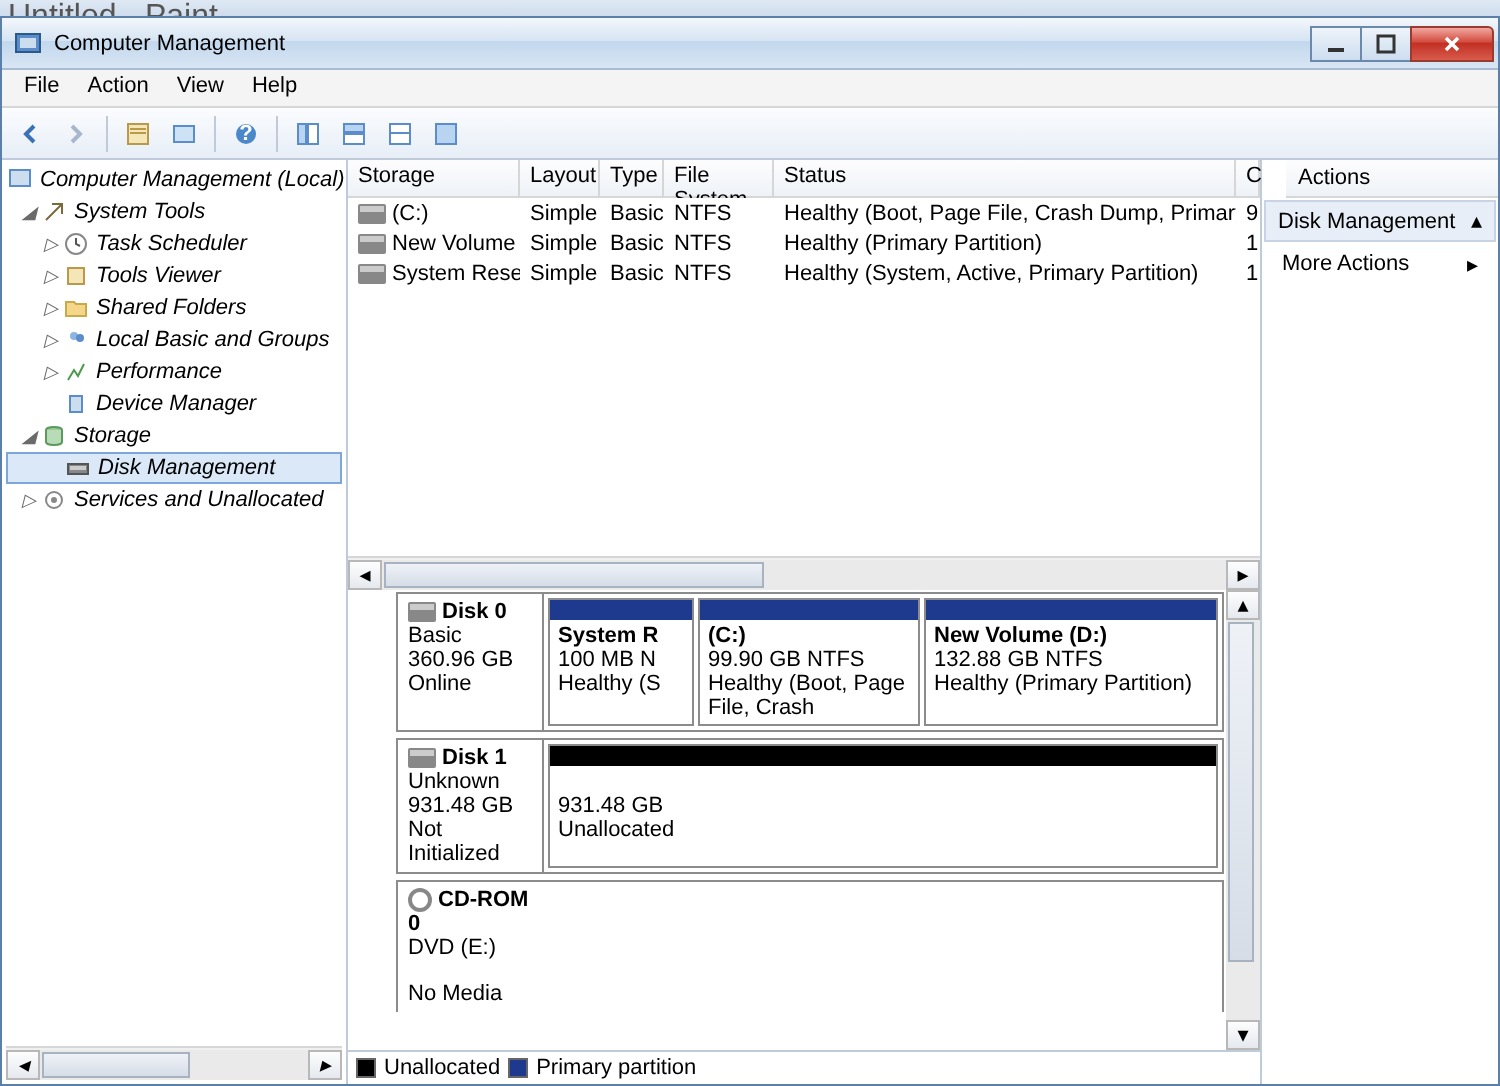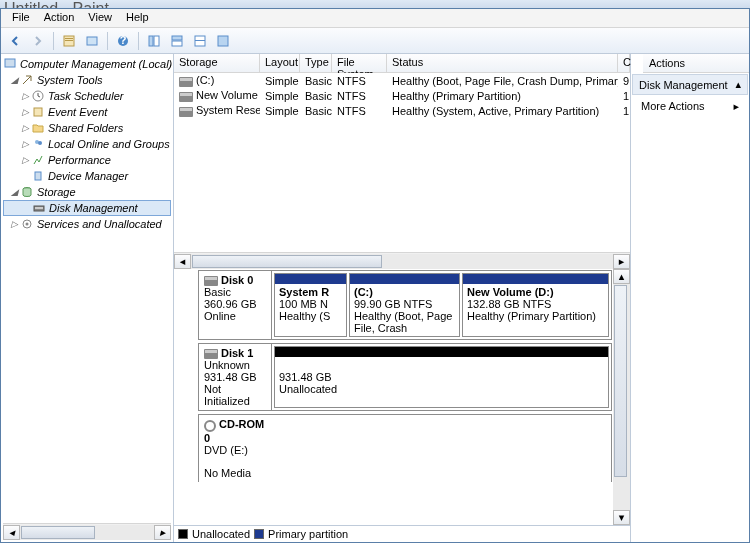--- a/index.html
+++ b/index.html
@@ -57,20 +57,44 @@
 .cdico{width:12px;height:12px;border:2px solid #888;border-radius:50%;display:inline-block;margin-right:3px;vertical-align:middle;}
 .tree-hscroll{border-top:1px solid #d6d6d6;}
 .vscroll{width:17px;background:#f0f0f0;display:flex;flex-direction:column;}
 </style>
 </head>
 <body>
 
 <div class="paint-title">Untitled - Paint</div>
 
 <div class="window">
+  <div class="titlebar">
+    <span class="icon"><svg viewBox="0 0 16 16">
+          <rect x="2" y="3" width="12" height="9" fill="#5a8dca" stroke="#2a5a8a"></rect>
+          <rect x="4" y="5" width="8" height="5" fill="#cde"></rect>
+        </svg></span>
+    <span class="title">Computer Management</span>
+    <div class="winbtns">
+      <div class="winbtn">
+          <svg viewBox="0 0 10 10">
+            <rect x="1" y="7" width="8" height="2" fill="#333"></rect>
+          </svg>
+        </div>
+      <div class="winbtn">
+          <svg viewBox="0 0 10 10">
+            <rect x="1" y="1" width="8" height="8" fill="none" stroke="#333" stroke-width="1.5"></rect>
+          </svg>
+        </div>
+      <div class="winbtn close">
+          <svg viewBox="0 0 10 10">
+            <path d="M2 2L8 8M8 2L2 8" stroke="#fff" stroke-width="1.8"></path>
+          </svg>
+        </div>
+    </div>
+  </div>
 
   <div class="menubar">
     <div class="menuitem">File</div>
     <div class="menuitem">Action</div>
     <div class="menuitem">View</div>
     <div class="menuitem">Help</div>
   </div>
 
   <div class="toolbar">
     <div class="tb-btn">
@@ -159,40 +183,40 @@
             </span>
             <span>Task Scheduler</span>
           </div>
       <div class="tree-node" style="padding-left:17px">
             <span class="tw">▷</span>
             <span class="ic">
               <svg width="12" height="12" viewBox="0 0 12 12">
                 <rect x="2" y="2" width="8" height="8" fill="#f5e6b8" stroke="#b89a4a"></rect>
               </svg>
             </span>
-            <span>Event Event</span>
+            <span>Tools Viewer</span>
           </div>
       <div class="tree-node" style="padding-left:17px">
             <span class="tw">▷</span>
             <span class="ic">
               <svg width="12" height="12" viewBox="0 0 12 12">
                 <path d="M1 3h4l1 1h5v6H1z" fill="#f5d78a" stroke="#c9a94a"></path>
               </svg>
             </span>
             <span>Shared Folders</span>
           </div>
       <div class="tree-node" style="padding-left:17px">
             <span class="tw">▷</span>
             <span class="ic">
               <svg width="12" height="12" viewBox="0 0 12 12">
                 <circle cx="5" cy="4" r="2" fill="#8ab5e0"></circle>
                 <circle cx="8" cy="5" r="2" fill="#5a8dca"></circle>
               </svg>
             </span>
-            <span>Local Online and Groups</span>
+            <span>Local Basic and Groups</span>
           </div>
       <div class="tree-node" style="padding-left:17px">
             <span class="tw">▷</span>
             <span class="ic">
               <svg width="12" height="12" viewBox="0 0 12 12">
                 <path d="M2 10l3-5 2 3 3-6" stroke="#4a9a4a" fill="none"></path>
               </svg>
             </span>
             <span>Performance</span>
           </div>

